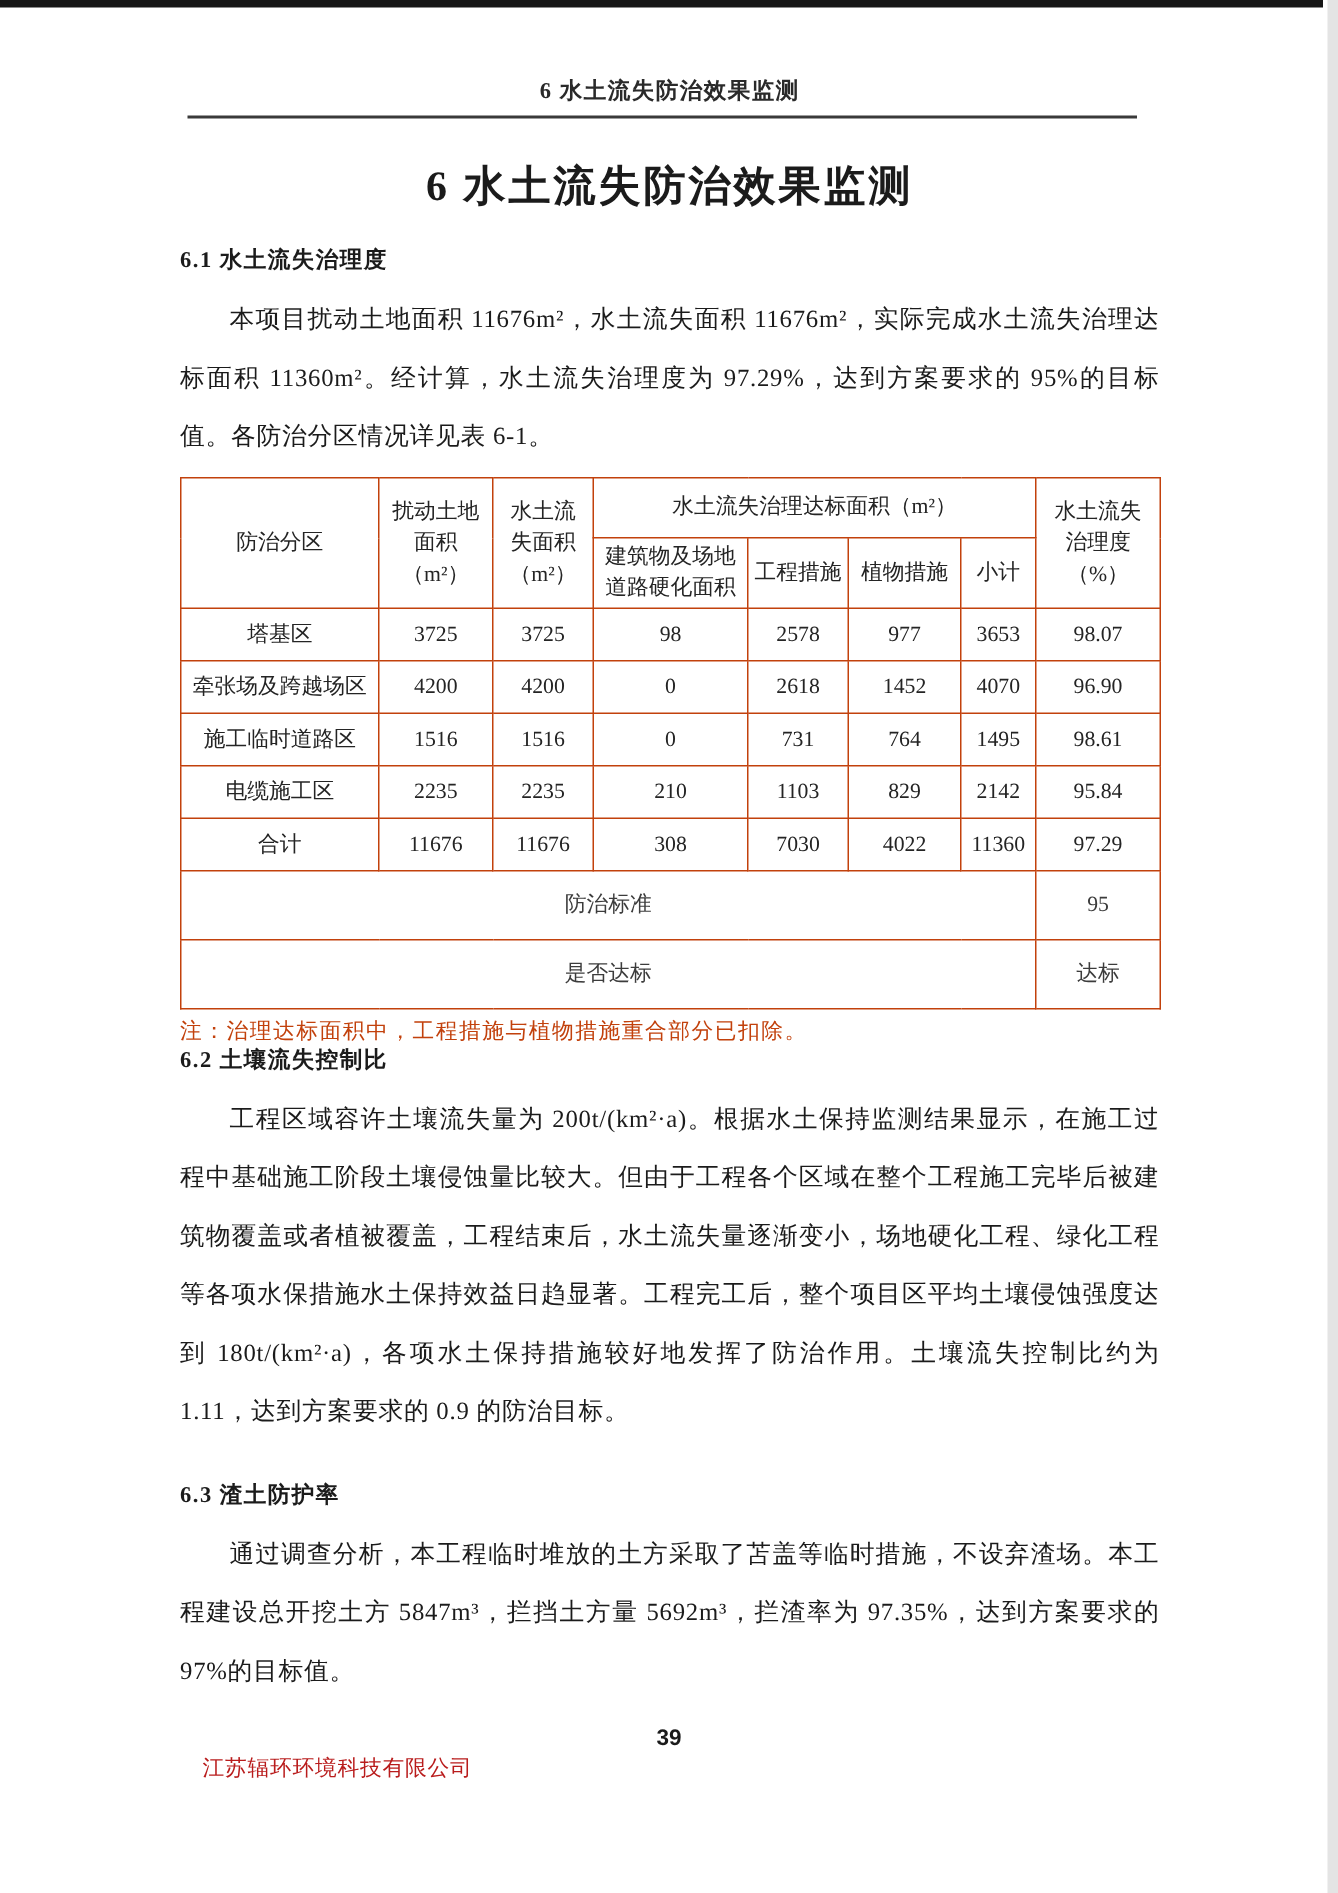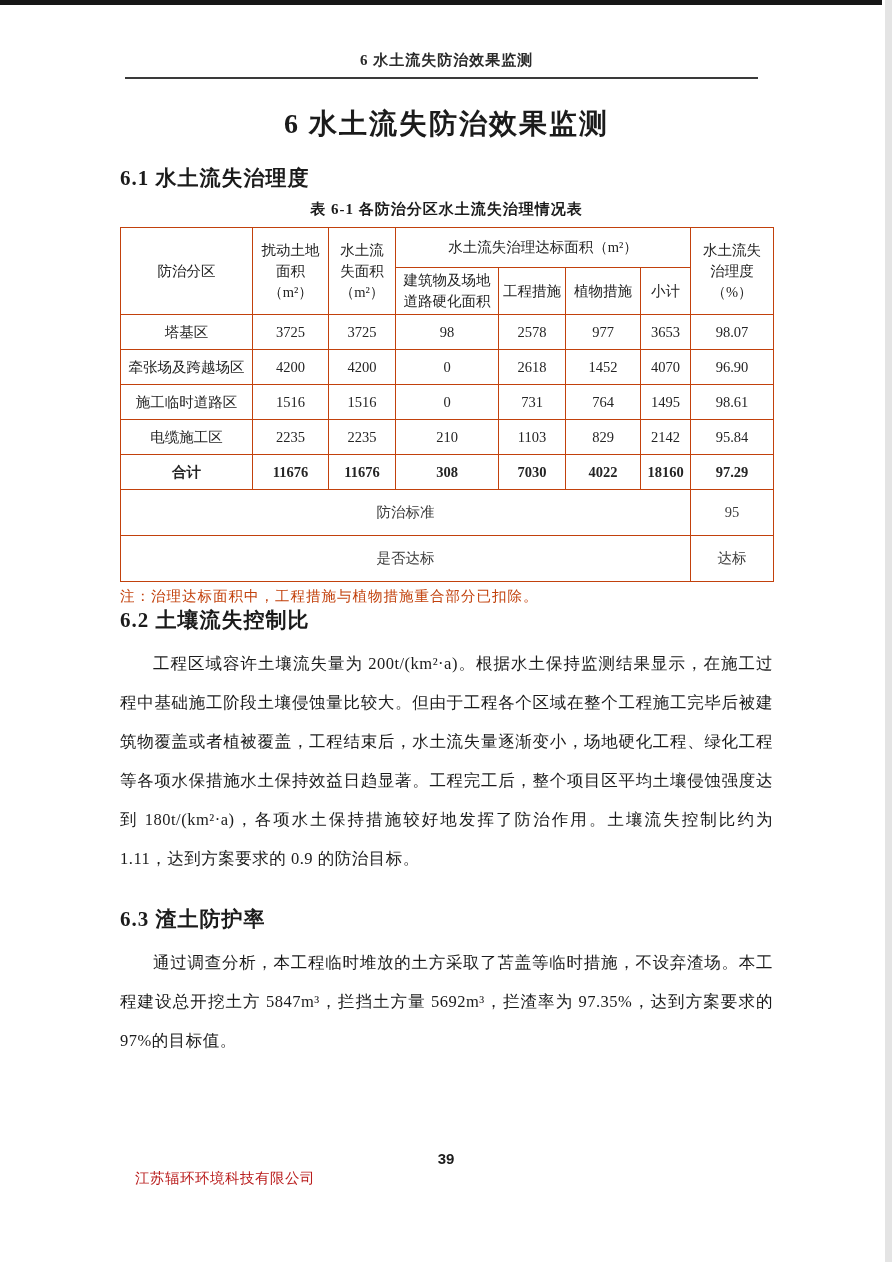--- a/index.html
+++ b/index.html
@@ -35,21 +35,21 @@
     border-bottom: 2px solid #3a3a3a;
   }
   .doc-title {
     margin-top: 26px;
     text-align: center;
     font-size: 28px;
     font-weight: bold;
     letter-spacing: 2px;
   }
   h2.sec-heading {
-    font-size: 21px;
+    font-size: 15px;
     font-weight: bold;
     letter-spacing: 1px;
   }
   .h-61 { margin-top: 21px; }
   .h-62 { }
   .h-63 { margin-top: 27px; }
   p.body-par {
     margin-top: 10px;
     font-size: 16.5px;
     line-height: 39px;
@@ -78,21 +78,21 @@
     vertical-align: middle;
     font-weight: normal;
     line-height: 21px;
     padding: 2px 2px;
   }
   table.treatment .pre { white-space: pre-line; }
   table.treatment tr.hdr1 th { height: 40px; }
   table.treatment tr.hdr2 th { height: 44px; }
   table.treatment tr.data td { height: 35px; }
   table.treatment tr.meta td { height: 46px; color: #3c3c3c; }
-  table.treatment tr.total td { height: 35px; font-weight: bold; }
+  table.treatment tr.total td { height: 35px; font-weight: normal; }
   td.bold { font-weight: bold; color: #1b1b1b; }
   .table-note {
     margin-top: 5px;
     font-size: 14.5px;
     letter-spacing: 1px;
     color: #c2410c;
   }
   .footer {
     position: absolute;
     left: 0; bottom: 0;
@@ -121,22 +121,22 @@
 <div class="scan-right-edge"></div>
 
 <div class="page">
 
   <div class="running-header">6 水土流失防治效果监测</div>
   <div class="header-rule"></div>
 
   <h1 class="doc-title">6 水土流失防治效果监测</h1>
 
   <h2 class="sec-heading h-61">6.1 水土流失治理度</h2>
-
-  <div class="table-caption">表 6-1 各防治分区水土流失治理情况表</div>
+  <p class="body-par">本项目扰动土地面积 11676m²，水土流失面积 11676m²，实际完成水土流失治理达标面积 11360m²。经计算，水土流失治理度为 97.29%，达到方案要求的 95%的目标值。各防治分区情况详见表 6-1。</p>
+
 
   <table class="treatment">
     <colgroup>
       <col style="width:132px">
         <col style="width:76px">
         <col style="width:67px">
         <col style="width:103px">
       <col style="width:67px">
         <col style="width:75px">
         <col style="width:50px">
@@ -205,21 +205,21 @@
         <td>95.84</td>
       </tr>
 
       <tr class="total">
         <td>合计</td>
         <td>11676</td>
         <td>11676</td>
         <td>308</td>
         <td>7030</td>
         <td>4022</td>
-        <td>18160</td>
+        <td>11360</td>
         <td>97.29</td>
       </tr>
 
       <tr class="meta">
         <td colspan="7">防治标准</td>
         <td class="bold">95</td>
       </tr>
       <tr class="meta">
         <td colspan="7">是否达标</td>
         <td>达标</td>

